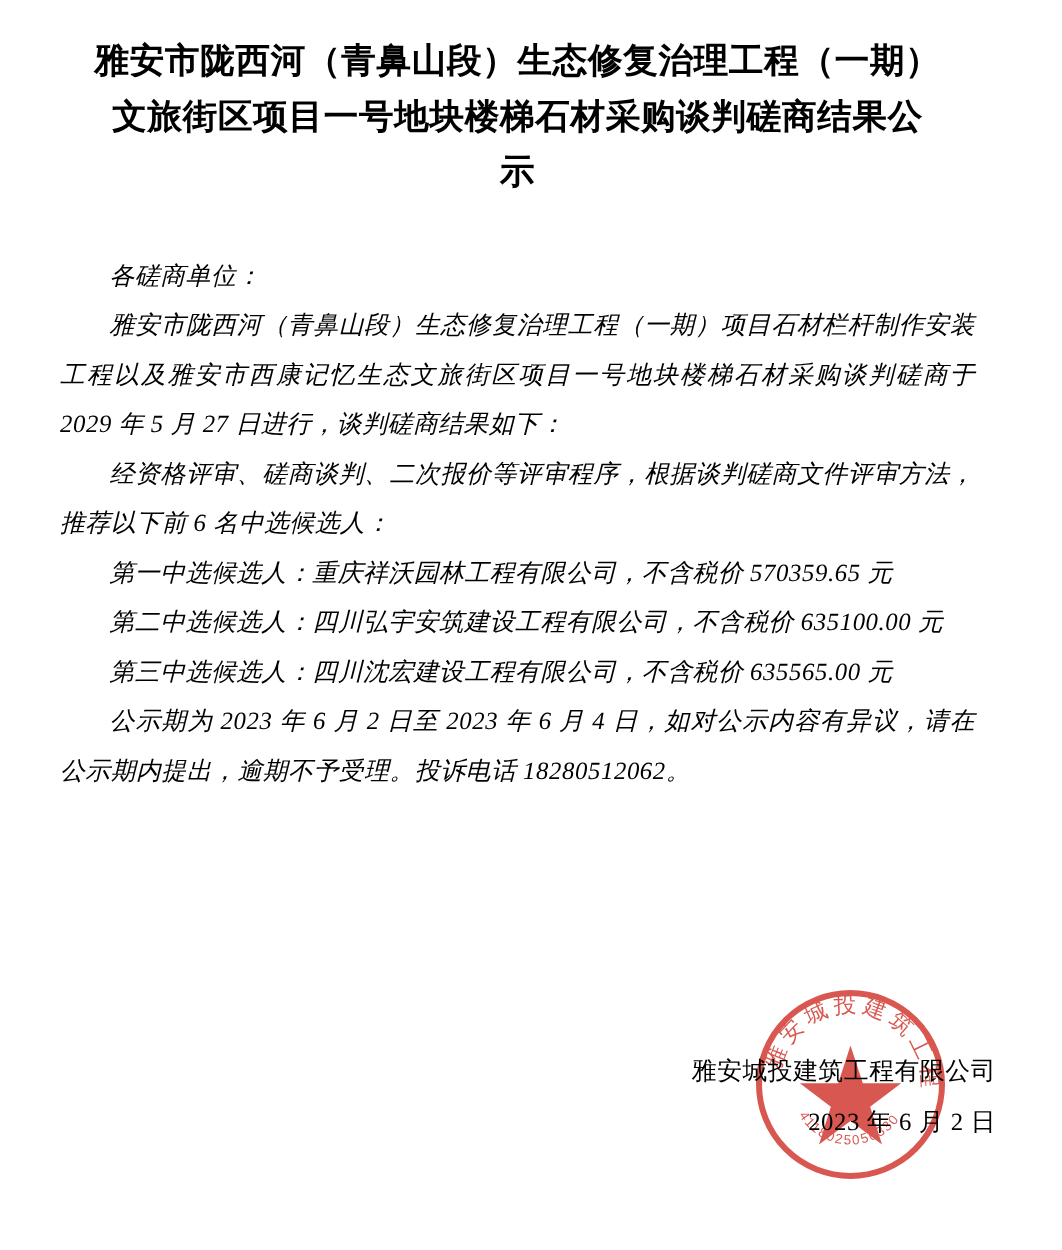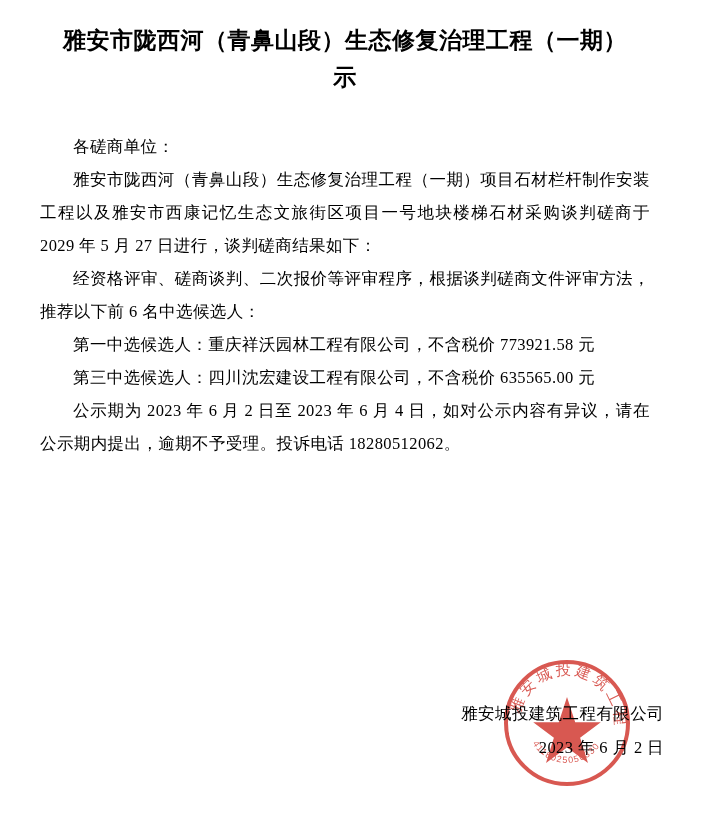--- a/index.html
+++ b/index.html
@@ -37,20 +37,21 @@
     line-height: 33px;
     letter-spacing: 0.4px;
   }
   .p {
     margin: 0;
     text-align: justify;
     text-justify: inter-ideograph;
   }
   .indent {
     text-indent: 33px;
+    font-style: italic;
   }
   .sign-block {
     position: absolute;
     right: 44px;
     bottom: 68px;
     text-align: right;
     font-size: 16.5px;
     line-height: 34px;
     letter-spacing: 0.4px;
     z-index: 3;
@@ -70,28 +71,30 @@
   }
   .seal svg { display: block; }
 </style>
 </head>
 <body>
 
 <div class="page">
 
   <div>
     <div class="doc-title">雅安市陇西河（青鼻山段）生态修复治理工程（一期）</div>
+    <div class="doc-title">文旅街区项目一号地块楼梯石材采购谈判磋商结果公</div>
     <div class="doc-title">示</div>
   </div>
 
   <div class="body-block">
     <p class="p indent">各磋商单位：</p>
     <p class="p indent">雅安市陇西河（青鼻山段）生态修复治理工程（一期）项目石材栏杆制作安装工程以及雅安市西康记忆生态文旅街区项目一号地块楼梯石材采购谈判磋商于 2029 年 5 月 27 日进行，谈判磋商结果如下：</p>
     <p class="p indent">经资格评审、磋商谈判、二次报价等评审程序，根据谈判磋商文件评审方法，推荐以下前 6 名中选候选人：</p>
-    <p class="p indent">第一中选候选人：重庆祥沃园林工程有限公司，不含税价 773921.58 元</p>
+    <p class="p indent">第一中选候选人：重庆祥沃园林工程有限公司，不含税价 570359.65 元</p>
+    <p class="p indent">第二中选候选人：四川弘宇安筑建设工程有限公司，不含税价 635100.00 元</p>
     <p class="p indent">第三中选候选人：四川沈宏建设工程有限公司，不含税价 635565.00 元</p>
     <p class="p indent">公示期为 2023 年 6 月 2 日至 2023 年 6 月 4 日，如对公示内容有异议，请在公示期内提出，逾期不予受理。投诉电话 18280512062。</p>
   </div>
 
   <div class="seal">
     <svg width="140" height="140" viewBox="0 0 140 140" xmlns="http://www.w3.org/2000/svg">
       <defs>
         <path id="sealArc" d="M 22,70 A 48,48 0 1 1 118,70" fill="none"></path>
         <path id="sealArcBottom" d="M 30,70 A 40,40 0 0 0 110,70" fill="none"></path>
       </defs>

